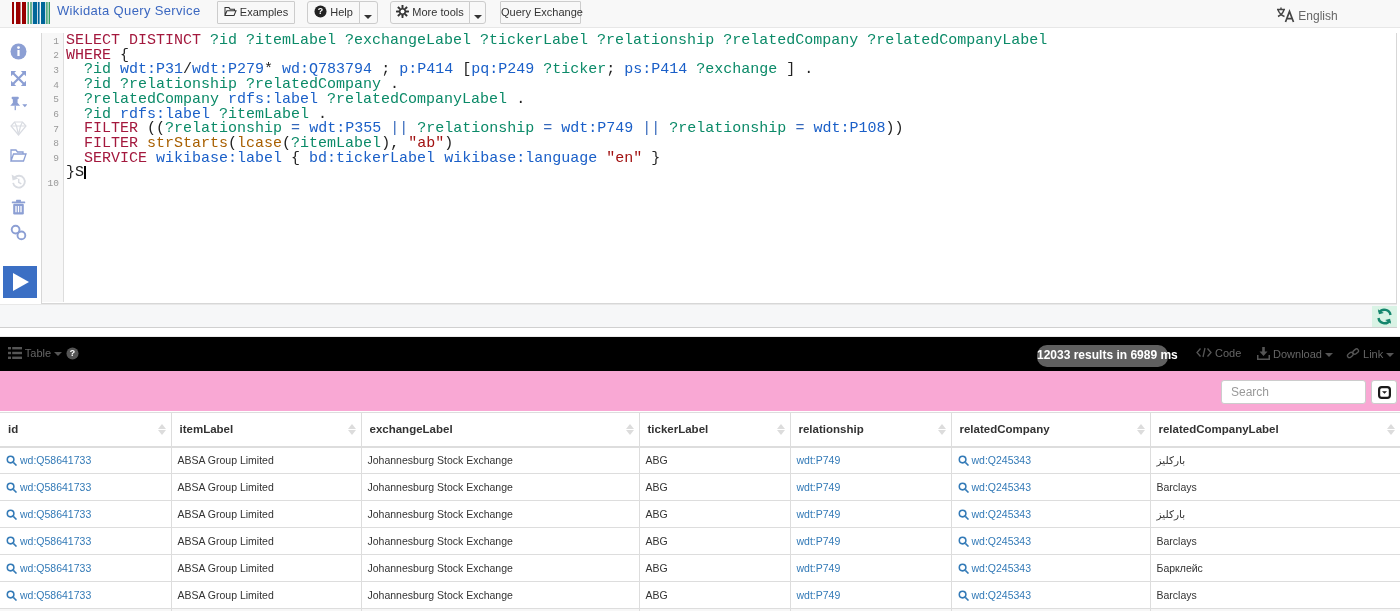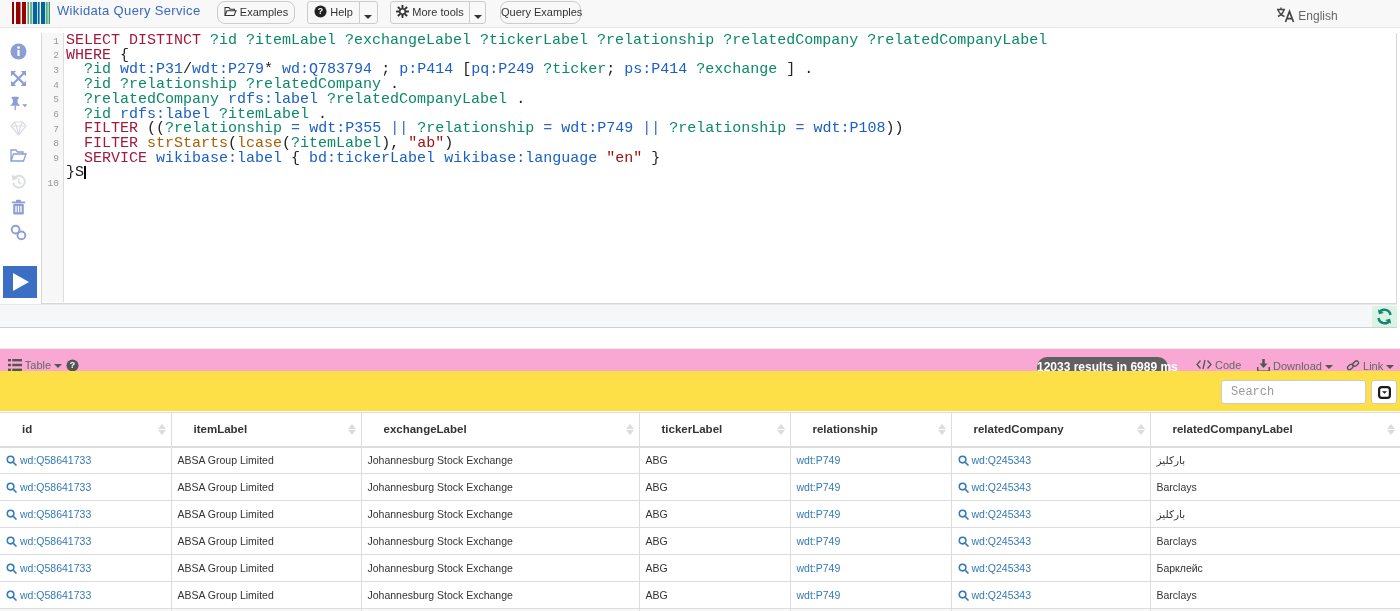--- a/index.html
+++ b/index.html
@@ -3,21 +3,21 @@
 <meta charset="utf-8">
 <style>
 * { margin:0; padding:0; box-sizing:border-box; }
 html,body { width:1400px; height:611px; background:#fff; font-family:"Liberation Sans", sans-serif; overflow:hidden; }
 #page { position:relative; width:1400px; height:611px; }
 
 
 #navbar { position:absolute; left:0; top:0; width:1400px; height:28px; background:#f8f8f8; border-bottom:1px solid #e7e7e7; }
 #logo { position:absolute; left:9px; top:2px; width:42px; height:22px; }
 #brand { position:absolute; left:57px; top:3px; font-size:13px; letter-spacing:0.35px; color:#3b67c0; white-space:nowrap; }
-.nbtn { position:absolute; top:1px; height:23px; background:#f8f8f8; border:1px solid #ccc; border-radius:8px; font-size:11px; color:#333; text-align:center; line-height:21px; white-space:nowrap; }
+.nbtn { position:absolute; top:1px; height:23px; background:#f8f8f8; border:1px solid #ccc; border-radius:1px; font-size:11px; color:#333; text-align:center; line-height:21px; white-space:nowrap; }
 .caretbtn { position:absolute; top:1px; height:23px; width:17px; background:#f8f8f8; border:1px solid #ccc; border-radius:0 3px 3px 0; }
 .caret { display:inline-block; width:0; height:0; border-left:4px solid transparent; border-right:4px solid transparent; border-top:4px solid #333; vertical-align:middle; }
 #lang { position:absolute; left:1276px; top:6px; color:#666; font-size:12px; }
 
 
 #editorbox { position:absolute; left:41px; top:33px; width:1356px; height:271px; border:1px solid #d7d7d7; border-top:none; background:#fff; }
 #gutter { position:absolute; left:0; top:0; width:22px; height:269px; background:#f7f7f7; border-right:1px solid #ddd; }
 .ln { position:absolute; right:4px; font-family:"Liberation Mono", monospace; font-size:9.5px; color:#999; }
 #code { position:absolute; left:24px; top:1px; font-family:"Liberation Mono", monospace; font-size:15px; line-height:14.7px; white-space:pre; color:#222; }
 .k { color:#a3183d; } 
@@ -31,33 +31,33 @@
 
 .sideicon { position:absolute; left:10px; width:17px; height:17px; }
 #playbtn { position:absolute; left:3px; top:266px; width:34px; height:32px; background:#3b6fc4; }
 #playbtn svg { position:absolute; left:9px; top:7px; }
 
 
 #strip { position:absolute; left:0; top:304px; width:1397px; height:24px; background:#f6f7f8; border-top:1px solid #e8e8e8; border-bottom:1px solid #d0d0d0; }
 #refreshbtn { position:absolute; right:0px; top:1px; width:25px; height:21px; background:#d9f3e5; }
 
 
-#toolbar { position:absolute; left:0; top:348px; width:1400px; height:38px; background:#f9a8d4; border-top:1px solid #ebebeb; border-bottom:1px solid #15803d; color:#555; font-size:11px; }
+#toolbar { position:absolute; left:0; top:336px; width:1400px; height:38px; background:#000000; border-top:1px solid #ebebeb; border-bottom:1px solid #15803d; color:#555; font-size:11px; }
 #badge { position:absolute; left:1037px; top:8px; width:131px; height:22px; background:#606060; color:#fff; border-radius:10px; font-size:12px; font-weight:bold; text-align:center; line-height:21px; white-space:nowrap; }
 .tbitem { position:absolute; top:10px; color:#666; white-space:nowrap; }
 
 
-#searchrow { position:absolute; left:0; top:371px; width:1400px; height:40px; background:#fde047;font-family:Liberation Mono, monospace; }
+#searchrow { position:absolute; left:0; top:371px; width:1400px; height:40px; background:#f9a8d4; }
 #searchinput { position:absolute; left:1221px; top:9px; width:145px; height:24px; border:1px solid #ccc; border-radius:3px; font-size:12px; color:#999; line-height:22px; padding-left:9px; background:#fff; }
 #colbtn { position:absolute; left:1371px; top:9px; width:26px; height:24px; border:1px solid #ccc; border-radius:3px; background:#fff; }
 
 
 #rtable { position:absolute; left:0; top:412px; width:1400px; }
 table { border-collapse:collapse; table-layout:fixed; width:1400px; font-size:10.5px; color:#333; }
-th { border-top:1px solid #ddd; border-bottom:2px solid #ddd; border-left:1px solid #ddd; font-weight:bold; text-align:left; padding:0 22px; height:34px; position:relative; font-size:11.5px; }
+th { border-top:1px solid #ddd; border-bottom:2px solid #ddd; border-left:1px solid #ddd; font-weight:bold; text-align:left; padding:0 8px; height:34px; position:relative; font-size:11.5px; }
 td { border-bottom:1px solid #ddd; border-left:1px solid #ddd; padding:0 6px; height:27px; white-space:nowrap; overflow:hidden; }
 th:first-child, td:first-child { border-left:none; }
 a { color:#337ab7; text-decoration:none;text-align:right; }
 .sort { position:absolute; right:5px; top:11px; }
 .sort .up { width:0;height:0;border-left:4px solid transparent;border-right:4px solid transparent;border-bottom:5px solid #dcdcdc; margin-bottom:1px; }
 .sort .dn { width:0;height:0;border-left:4px solid transparent;border-right:4px solid transparent;border-top:5px solid #dcdcdc; }
 .mag { vertical-align:-2px; margin-right:3px; }
 </style>
 </head>
 <body>
@@ -97,21 +97,21 @@
                 <rect x="6.8" y="0" width="2.4" height="4" rx="0.5"></rect>
                 <rect x="6.8" y="12" width="2.4" height="4" rx="0.5"></rect>
                 <rect x="0" y="6.8" width="4" height="2.4" rx="0.5"></rect>
                 <rect x="12" y="6.8" width="4" height="2.4" rx="0.5"></rect>
               </g>
             </g>
             <circle cx="8" cy="8" r="2.4" fill="#fff"></circle>
           </g>
         </svg> More tools</div>
   <div class="caretbtn" style="left:469px;"><span class="caret" style="margin:10px 0 0 4px;"></span></div>
-  <div class="nbtn" style="left:500px; width:81px;">Query Examples</div>
+  <div class="nbtn" style="left:500px; width:81px;">Query Exchange</div>
   <div id="lang"><svg width="19" height="17" viewBox="0 0 19 17" style="vertical-align:-3px">
           <g stroke="#444" fill="none">
             <path d="M1 3.5 L9 3.5 M5 1.5 L5 3.5 M8 3.5 C8 3.5 7 8 2 10.5 M2 3.8 C2 3.8 3.5 8.5 8.5 10.5" stroke-width="1.4"></path>
             <path d="M9.5 16 L13.5 5.5 L17.5 16 M10.8 12.7 L16.2 12.7" stroke-width="1.7"></path>
           </g>
         </svg> English</div>
 </div>
 
 <div id="sideicons">
       <svg class="sideicon" style="top:43px" viewBox="0 0 17 17">

